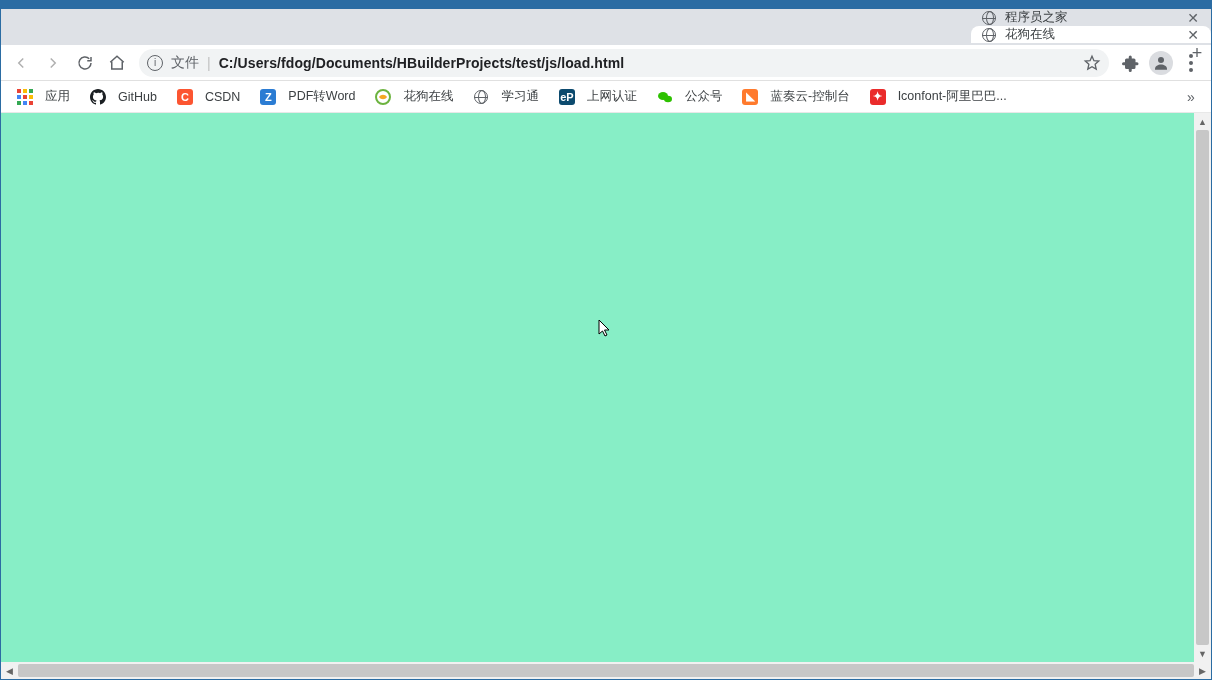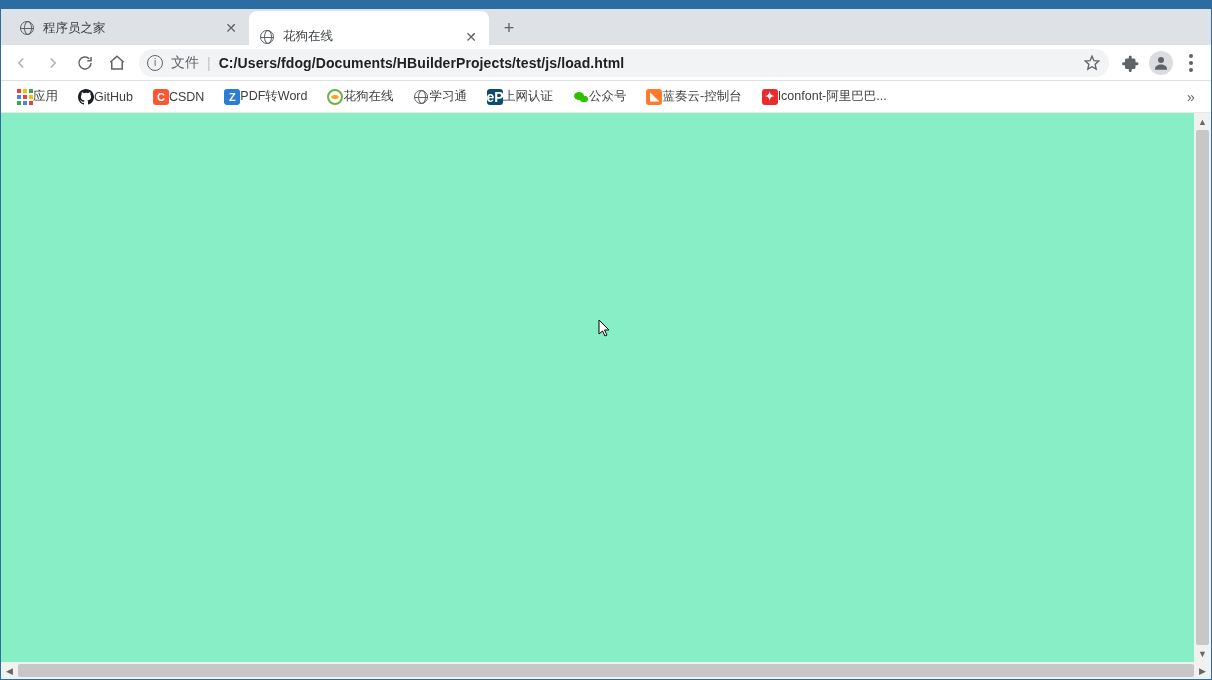--- a/index.html
+++ b/index.html
@@ -1,21 +1,21 @@
 <!DOCTYPE html>
 <html><head>
 <meta charset="utf-8">
 <style>
   * { box-sizing: border-box; margin: 0; padding: 0; }
   html, body { width: 1212px; height: 680px; overflow: hidden; font-family: "Segoe UI", "Microsoft YaHei", sans-serif; font-size: 13px; color: #222; background: #fff; }
   .window { width: 1212px; height: 680px; display: flex; flex-direction: column; border: 1px solid #2b6ca3; background: #fff; }
   .titlebar { height: 8px; background: #2b6ca3; }
   .wincontrols { position: absolute; top: 1px; right: 1px; display: flex; height: 30px; }
   .wincontrols div { width: 46px; height: 30px; display:flex; align-items:center; justify-content:center; font-size:14px; color:#111; }
-  .tabstrip { height: 36px; background: #dee1e6; display: flex; align-items: flex-end; padding-left: 8px; position: relative; }
+  .tabstrip { height: 36px; background: #dee1e6; display: flex; align-items: flex-end; padding-left: 8px; position: relative; flex-direction: column; }
   .tab { height: 34px; width: 240px; display:flex; align-items:center; gap:8px; padding: 0 10px; font-size: 12.5px; color:#3c4043; position:relative; }
   .tab.inactive { background:#dee1e6; }
   .tab.active { background:#fff; border-top-left-radius:8px; border-top-right-radius:8px;align-items:flex-end; }
   .tab .favicon { width:16px; height:16px; display:flex; align-items:center; justify-content:center; }
   .globe { width:14px; height:14px; border:1.4px solid #5f6368; border-radius:50%; position:relative; }
   .globe::before { content:""; position:absolute; left:50%; top:-1px; bottom:-1px; width:6px; margin-left:-3px; border:1.4px solid #5f6368; border-radius:50%; }
   .globe::after { content:""; position:absolute; left:-1px; right:-1px; top:50%; height:0; border-top:1.4px solid #5f6368; }
   .tab .title { flex:1; white-space:nowrap; overflow:hidden; text-overflow:ellipsis; }
   .tab .close { width:16px; height:16px; display:flex; align-items:center; justify-content:center; font-size:14px; color:#5f6368; }
   .newtab { width:28px; height:28px; margin-left:6px; margin-bottom:3px; display:flex; align-items:center; justify-content:center; font-size:18px; color:#5f6368; border-radius:50%; }
@@ -27,21 +27,21 @@
   .addr .info { width:16px; height:16px; border:1.4px solid #5f6368; border-radius:50%; display:flex; align-items:center; justify-content:center; font-size:10px; color:#5f6368; }
   .addr .filelabel { color:#5f6368;text-align:right; }
   .addr .sep { color:#c0c0c0; }
   .addr .url { color:#202124; letter-spacing:0.1px;font-weight:bold; }
   .addr .star { width:18px; height:18px; color:#5f6368; }
   .avatar { width:24px; height:24px; border-radius:50%; background:#dadce0; display:flex; align-items:center; justify-content:center; }
   .avatar svg { width:18px; height:18px; fill:#5f6368; }
   .menu3 { width:28px; height:28px; display:flex; flex-direction:column; align-items:center; justify-content:center; gap:3px; }
   .menu3 span { width:4px; height:4px; background:#5f6368; border-radius:50%; }
   .bmbar { height:32px; background:#fff; display:flex; align-items:center; padding:0 8px; gap:4px; border-bottom:1px solid #e8e8e8; }
-  .bm { height:26px; display:flex; align-items:center; gap:0; padding:0 8px; border-radius:4px; font-size:12.5px; color:#3c4043; white-space:nowrap; }
+  .bm { height:26px; display:flex; align-items:center; gap:12px; padding:0 8px; border-radius:4px; font-size:12.5px; color:#3c4043; white-space:nowrap; }
   .bm .ico { width:16px; height:16px; display:flex; align-items:center; justify-content:center; font-size:11px; font-weight:700; border-radius:3px; }
   .apps9 { width:16px; height:16px; display:grid; grid-template-columns:repeat(3,4px); grid-template-rows:repeat(3,4px); gap:2px; }
   .apps9 span:nth-child(1){background:#ea4335}.apps9 span:nth-child(2){background:#fbbc05}.apps9 span:nth-child(3){background:#34a853}
   .apps9 span:nth-child(4){background:#4285f4}.apps9 span:nth-child(5){background:#ea4335}.apps9 span:nth-child(6){background:#fbbc05}
   .apps9 span:nth-child(7){background:#34a853}.apps9 span:nth-child(8){background:#4285f4}.apps9 span:nth-child(9){background:#ea4335}
   .overflow { margin-left:auto; width:24px; text-align:center; color:#5f6368; font-size:14px; }
   .viewport { flex:1; display:flex; position:relative; background:#fff; }
   .page { flex:1; background:#87eec6; position:relative; }
   .vscroll { width:17px; background:#f1f1f1; display:flex; flex-direction:column; }
   .vscroll .arrow { height:17px; display:flex; align-items:center; justify-content:center; color:#666; font-size:9px; }
@@ -183,21 +183,21 @@
         </span>
       <span>花狗在线</span>
     </div>
     <div class="bm">
       <span class="ico">
           <span class="globe"></span>
         </span>
       <span>学习通</span>
     </div>
     <div class="bm">
-      <span class="ico" style="background:#0c4a6e;color:#fff;font-size:14px">eP</span>
+      <span class="ico" style="background:#0c4a6e;color:#fff;font-size:11px">eP</span>
       <span>上网认证</span>
     </div>
     <div class="bm">
       <span class="ico">
           <svg width="16" height="16" viewBox="0 0 16 16">
             <ellipse cx="6" cy="7" rx="5" ry="4" fill="#2dc100"></ellipse>
             <ellipse cx="11" cy="10" rx="4" ry="3.2" fill="#2dc100"></ellipse>
           </svg>
         </span>
       <span>公众号</span>

